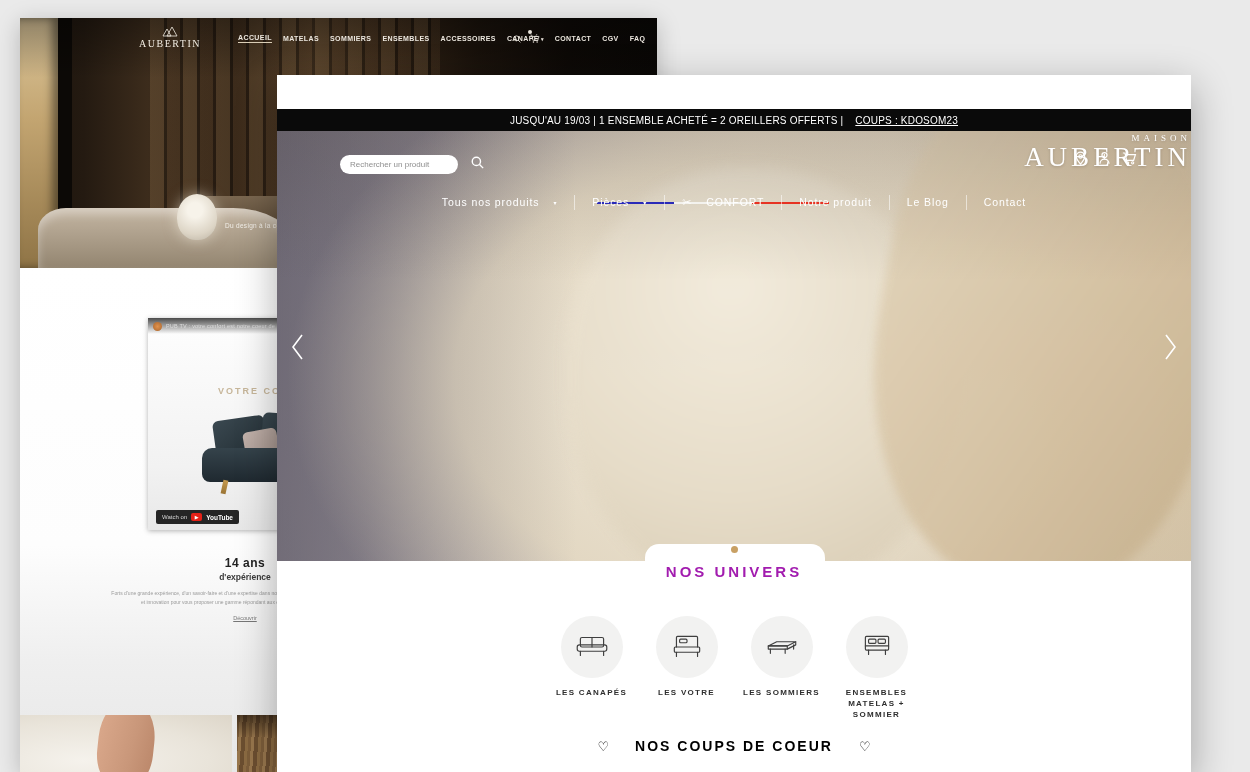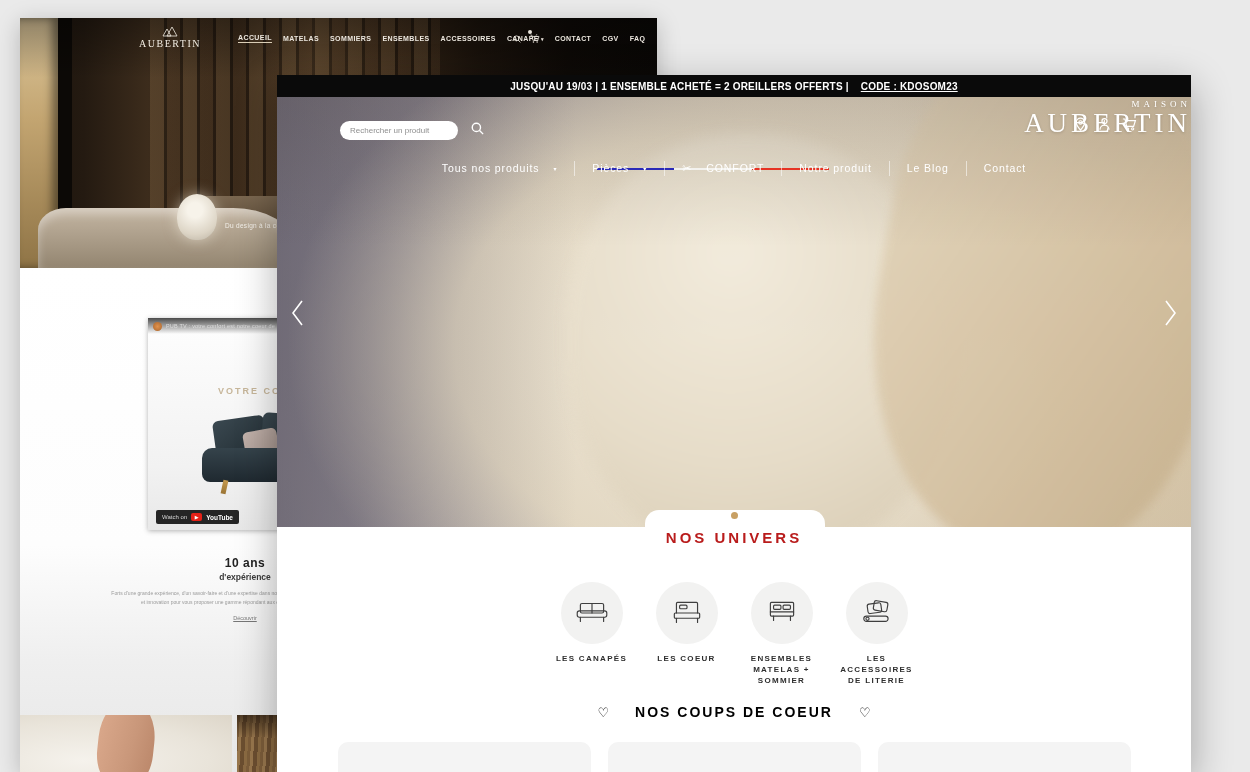--- a/index.html
+++ b/index.html
@@ -81,21 +81,21 @@
     background:linear-gradient(100deg,#dba98c,#c9977a 60%,#ba8669); border-radius:45% 45% 40% 40%; }
   .photo-wood { position:relative; width:46px; height:57px; overflow:hidden;
     background:repeating-linear-gradient(94deg,#7c5d3a 0 3px,#97764d 3px 6px,#6b4e30 6px 10px,#8a6a42 10px 13px); }
   .photo-wood::after { content:""; position:absolute; inset:0; background:linear-gradient(180deg, rgba(20,12,6,.55), rgba(20,12,6,0) 40%); }
 
   
   .main-window { position:absolute; left:277px; top:75px; width:914px; height:697px;
     background:#fff; box-shadow:0 12px 38px rgba(0,0,0,.32); overflow:hidden; }
 
   .promo-bar { height:22px; background:#0a0a0a; color:#fff; display:flex; align-items:center; justify-content:center;
-    gap:12px; font-size:10px; font-weight:700; letter-spacing:.2px; }
+    gap:12px; font-size:10px; font-weight:400; letter-spacing:.2px;margin-top:34px; }
   .promo-code { text-decoration:underline; }
 
   .mw-hero { position:relative; height:430px; overflow:hidden;
     background:
       radial-gradient(ellipse 620px 480px at 50% 58%, #efe8d9 0%, #e3d8c3 45%, rgba(227,216,195,0) 72%),
       radial-gradient(ellipse 460px 560px at 90% 55%, #dccbad 0%, rgba(220,203,173,0) 65%),
       linear-gradient(100deg,#7f7a87 0%,#928c95 16%,#b3abab 30%,#d5cabb 48%,#dcd0bc 62%,#cfbfa5 82%,#ccbca1 100%);
   }
   .hero-fold-a { position:absolute; left:290px; top:36px; width:390px; height:430px;
     background:radial-gradient(circle at 42% 28%, #f3ecdd 0%, #e6dcc8 55%, #d5c8af 100%);
@@ -137,21 +137,21 @@
   .carousel-arrow { position:absolute; top:201px; cursor:pointer; }
   .carousel-arrow.left { left:12px; } .carousel-arrow.right { right:12px; }
 
   .carousel-dots { position:absolute; left:0; right:0; bottom:8px; display:flex; justify-content:center; gap:7px; }
   .carousel-dots span { width:7px; height:7px; border-radius:50%; background:#fff; cursor:pointer; }
   .carousel-dots span.active { background:#c8a064; }
 
   .univers-card { position:absolute; left:368px; bottom:0; width:180px; height:17px; background:#fff; border-radius:14px 14px 0 0; z-index:2; }
 
   .mw-content { position:relative; height:245px; background:#fff; }
-  .univers-title { text-align:center; padding-top:2px; font-size:15px; font-weight:800; letter-spacing:3px; color:#b91c1c; }
+  .univers-title { text-align:center; padding-top:2px; font-size:15px; font-weight:800; letter-spacing:3px; color:#a21caf; }
   .cats { display:flex; justify-content:center; gap:33px; margin-top:36px; }
   .cat { width:62px; display:flex; flex-direction:column; align-items:center; cursor:pointer; }
   .cat-circle { width:62px; height:62px; border-radius:50%; background:#f2f2f1; display:flex; align-items:center; justify-content:center; }
   .cat-label { width:86px; margin:10px -12px 0; text-align:center; font-size:8px; font-weight:600; letter-spacing:1.3px; color:#2e2e2e; line-height:1.35; }
   .cat svg { stroke:#3f3f3f; fill:none; stroke-width:1.1; stroke-linecap:round; stroke-linejoin:round; }
 
   .coups-row { display:flex; justify-content:center; align-items:center; gap:26px; margin-top:18px; }
   .coups-title { font-size:14px; font-weight:800; letter-spacing:2px; color:#000000; }
   .heart { font-size:13px; color:#111; }
 
@@ -220,40 +220,40 @@
           <div class="vs-leg2"></div>
       </div>
       <div class="yt-badge">
         <span class="yt-watch">Watch on</span>
         <span class="yt-play">▶</span>
         <span class="yt-brand">YouTube</span>
       </div>
     </div>
 
     <div class="bgw-exp">
-      <div class="exp-title">10 ans</div>
+      <div class="exp-title">14 ans</div>
       <div class="exp-sub">d'expérience</div>
       <p class="exp-body">Forts d'une grande expérience, d'un savoir-faire et d'une expertise dans notre domaine d'activité, nous allions ingéniosité et innovation pour vous proposer une gamme répondant aux exigences des marchés français.</p>
       <a href="#" class="exp-cta">Découvrir</a>
     </div>
 
     <div class="bgw-photos">
       <div class="photo-mattress">
           <div class="photo-hand"></div>
         </div>
       <div class="photo-wood"></div>
     </div>
   </div>
 </div>
 
 <div class="main-window">
 
   <div class="promo-bar">
     <span>JUSQU'AU 19/03 | 1 ENSEMBLE ACHETÉ = 2 OREILLERS OFFERTS |</span>
-    <span class="promo-code">CODE : KDOSOM23</span>
+    <span class="promo-code">COUPS : KDOSOM23</span>
   </div>
 
   <div class="mw-hero">
     <div class="hero-shadow-left"></div>
     <div class="hero-fold-a"></div>
     <div class="hero-fold-b"></div>
 
     <div class="hero-ui">
       <div class="mw-search">
         <input type="text" placeholder="Rechercher un produit" style="">
@@ -367,46 +367,48 @@
       <div class="cat">
         <div class="cat-circle">
             <svg width="38" height="28" viewBox="0 0 36 26">
           <path d="M8 13 V4 a1 1 0 0 1 1-1 h18 a1 1 0 0 1 1 1 v9"></path>
               <rect x="11" y="5.5" width="7" height="3.5" rx="1"></rect>
           <rect x="6" y="13" width="24" height="5" rx="1"></rect>
               <line x1="8" y1="18" x2="8" y2="22"></line>
               <line x1="28" y1="18" x2="28" y2="22"></line>
         </svg>
           </div>
-        <div class="cat-label">LES COEUR</div>
+        <div class="cat-label">LES VOTRE</div>
+      </div>
+      <div class="cat">
+        <div class="cat-circle">
+            <svg width="38" height="28" viewBox="0 0 36 26">
+          <path d="M5 12 L13 8 H31 L23 12 Z"></path>
+              <path d="M5 12 H23 V15 H5 Z"></path>
+              <path d="M23 15 L31 11 V8"></path>
+          <line x1="7" y1="15" x2="7" y2="19"></line>
+              <line x1="21" y1="15" x2="21" y2="19"></line>
+              <line x1="29" y1="11" x2="29" y2="15"></line>
+        </svg>
+          </div>
+        <div class="cat-label">LES SOMMIERS</div>
       </div>
       <div class="cat">
         <div class="cat-circle">
             <svg width="38" height="28" viewBox="0 0 36 26">
           <rect x="7" y="3" width="22" height="13" rx="1"></rect>
               <rect x="10" y="5.5" width="7" height="4" rx="1"></rect>
               <rect x="19" y="5.5" width="7" height="4" rx="1"></rect>
           <line x1="7" y1="12" x2="29" y2="12"></line>
               <line x1="10" y1="16" x2="10" y2="20"></line>
               <line x1="26" y1="16" x2="26" y2="20"></line>
         </svg>
           </div>
         <div class="cat-label">ENSEMBLES MATELAS + SOMMIER</div>
       </div>
-      <div class="cat">
-        <div class="cat-circle">
-            <svg width="38" height="28" viewBox="0 0 36 26">
-          <rect x="15" y="2" width="13" height="9" rx="2" transform="rotate(10 21 6)"></rect>
-              <rect x="9" y="4" width="13" height="9" rx="2" transform="rotate(-8 15 8)"></rect>
-          <path d="M8 16 h18 a2.5 2.5 0 0 1 0 5 H8 a2.5 2.5 0 0 1 0 -5 Z"></path>
-              <circle cx="9" cy="18.5" r="1.5"></circle>
-        </svg>
-          </div>
-        <div class="cat-label">LES ACCESSOIRES DE LITERIE</div>
-      </div>
     </div>
 
     <div class="coups-row">
       <span class="heart">♡</span>
       <span class="coups-title">NOS COUPS DE COEUR</span>
       <span class="heart">♡</span>
     </div>
 
     <div class="cards-row">
       <div class="product-card"></div>

